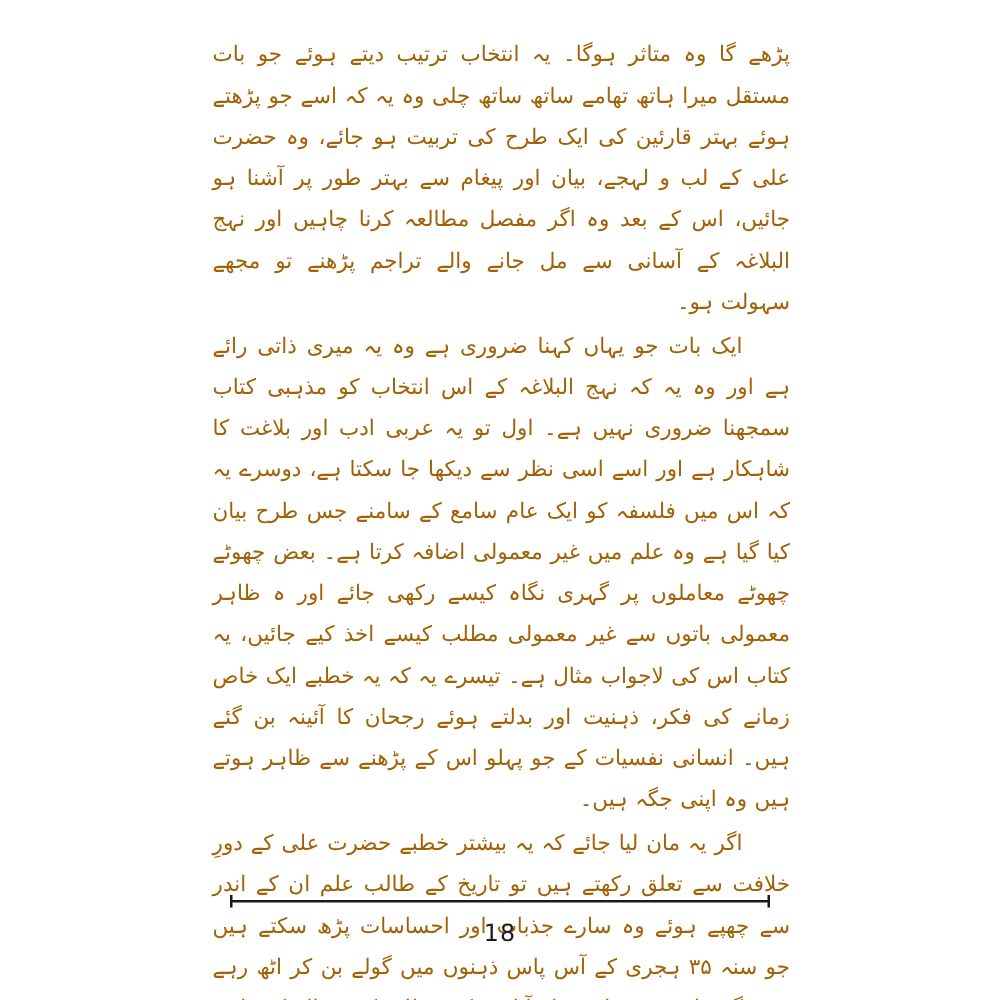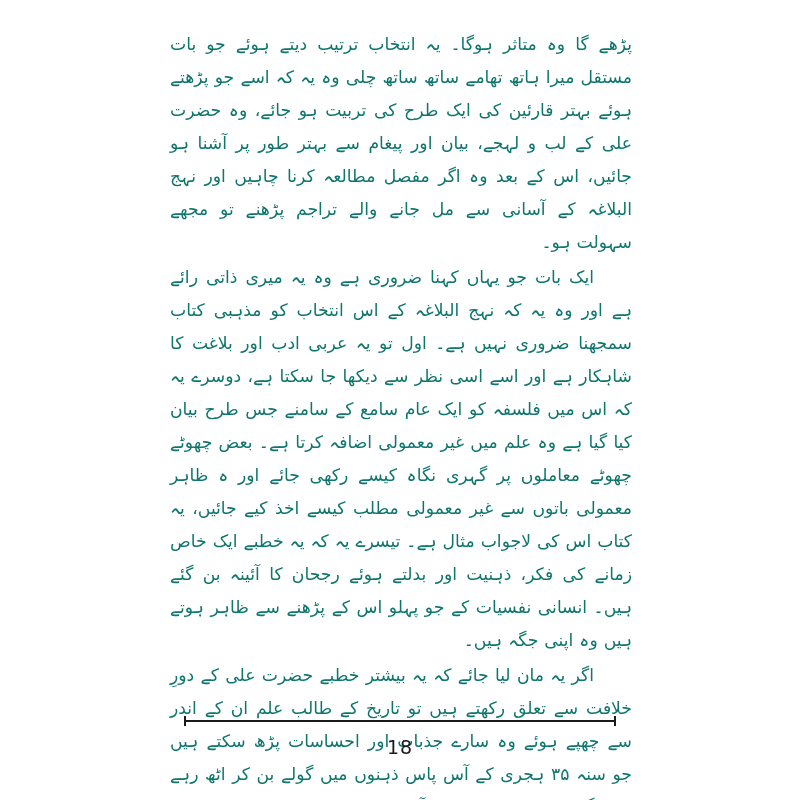--- a/index.html
+++ b/index.html
@@ -27,21 +27,21 @@
     left: 170px;
     bottom: 90px;
     direction: rtl;
     text-align: justify;
     text-align-last: right;
   }
   .para {
     font-family: "DejaVu Sans", sans-serif;
     font-size: 17.2px;
     line-height: 1.92;
-    color: #0f766e;
+    color: #a16207;
     margin: 0 0 2px 0;
     direction: rtl;
     unicode-bidi: isolate;
     text-align: justify;
     word-spacing: 0.5px;
     -webkit-font-smoothing: antialiased;
   }
   .para.indent {
     text-indent: 38px;
   }

